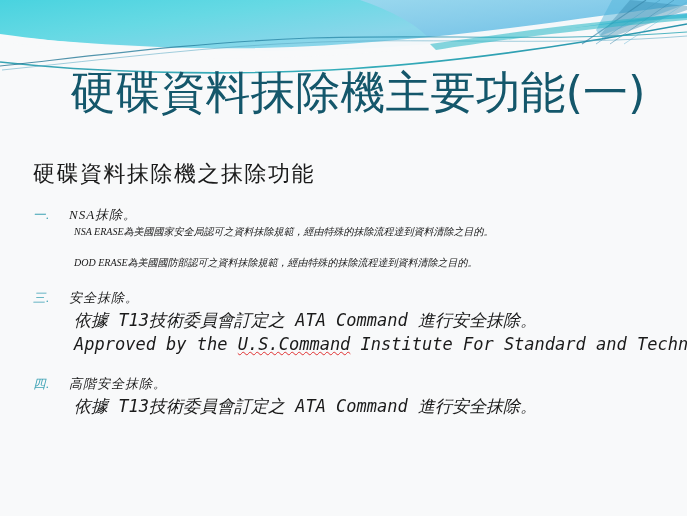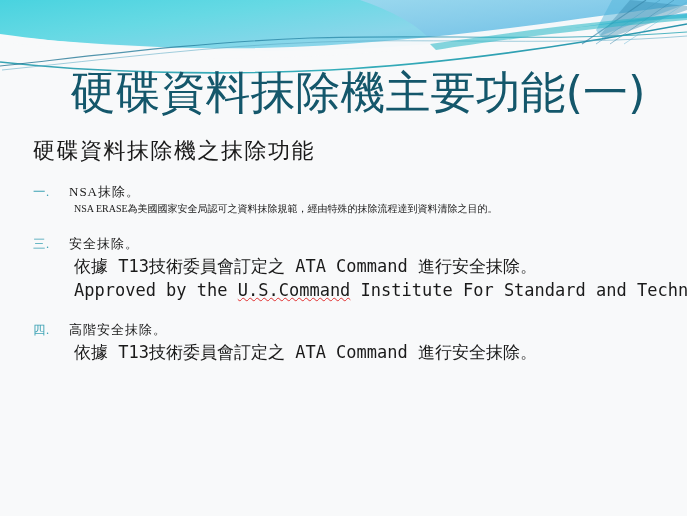--- a/index.html
+++ b/index.html
@@ -44,21 +44,21 @@
     letter-spacing: 0px;
     color: #14576b;
     font-weight: 400;
     white-space: nowrap;
     padding-left: 29px;
   }
 
   
   .body-block {
     position: absolute;
-    top: 138px;
+    top: 161px;
     left: 33px;
     width: 640px;
   }
   .section-heading {
     font-family: "Liberation Serif", "DejaVu Serif", serif;
     font-size: 22px;
     line-height: 1.18;
     color: #1a1a1a;
     letter-spacing: 1.5px;
     margin: 0 0 5px 0;
@@ -67,20 +67,21 @@
 
   ol.items {
     list-style: none;
     margin: 0;
     padding: 0;
   }
   li.item {
     position: relative;
     margin: 17px 0 1px 0;
     padding: 0;
+    font-style: italic;
   }
   .item-head {
     display: block;
     white-space: nowrap;
     line-height: 1.30;
   }
   .marker {
     display: inline-block;
     width: 36px;
     color: #3fa3b5;
@@ -198,20 +199,21 @@
   <div class="body-block">
 
     <div class="section-heading">硬碟資料抹除機之抹除功能</div>
 
     <ol class="items" id="items-list">
         <li class="item">
           <span class="item-head"><span class="marker">一.</span><span class="item-title">NSA抹除。</span></span>
           <span class="detail serif">NSA ERASE為美國國家安全局認可之資料抹除規範，經由特殊的抹除流程達到資料清除之目的。</span>
         </li>
         <li class="item">
+          <span class="detail serif">DOD ERASE為美國國防部認可之資料抹除規範，經由特殊的抹除流程達到資料清除之目的。</span>
         </li>
         <li class="item">
           <span class="item-head"><span class="marker">三.</span><span class="item-title">安全抹除。</span></span>
           <span class="detail mono">依據 T13技術委員會訂定之 ATA Command 進行安全抹除。</span>
           <span class="detail mono">Approved by the <span class="misspelled">U.S.Command</span> Institute For Standard and Technology</span>
         </li>
         <li class="item">
           <span class="item-head"><span class="marker">四.</span><span class="item-title">高階安全抹除。</span></span>
           <span class="detail mono">依據 T13技術委員會訂定之 ATA Command 進行安全抹除。</span>
         </li>

